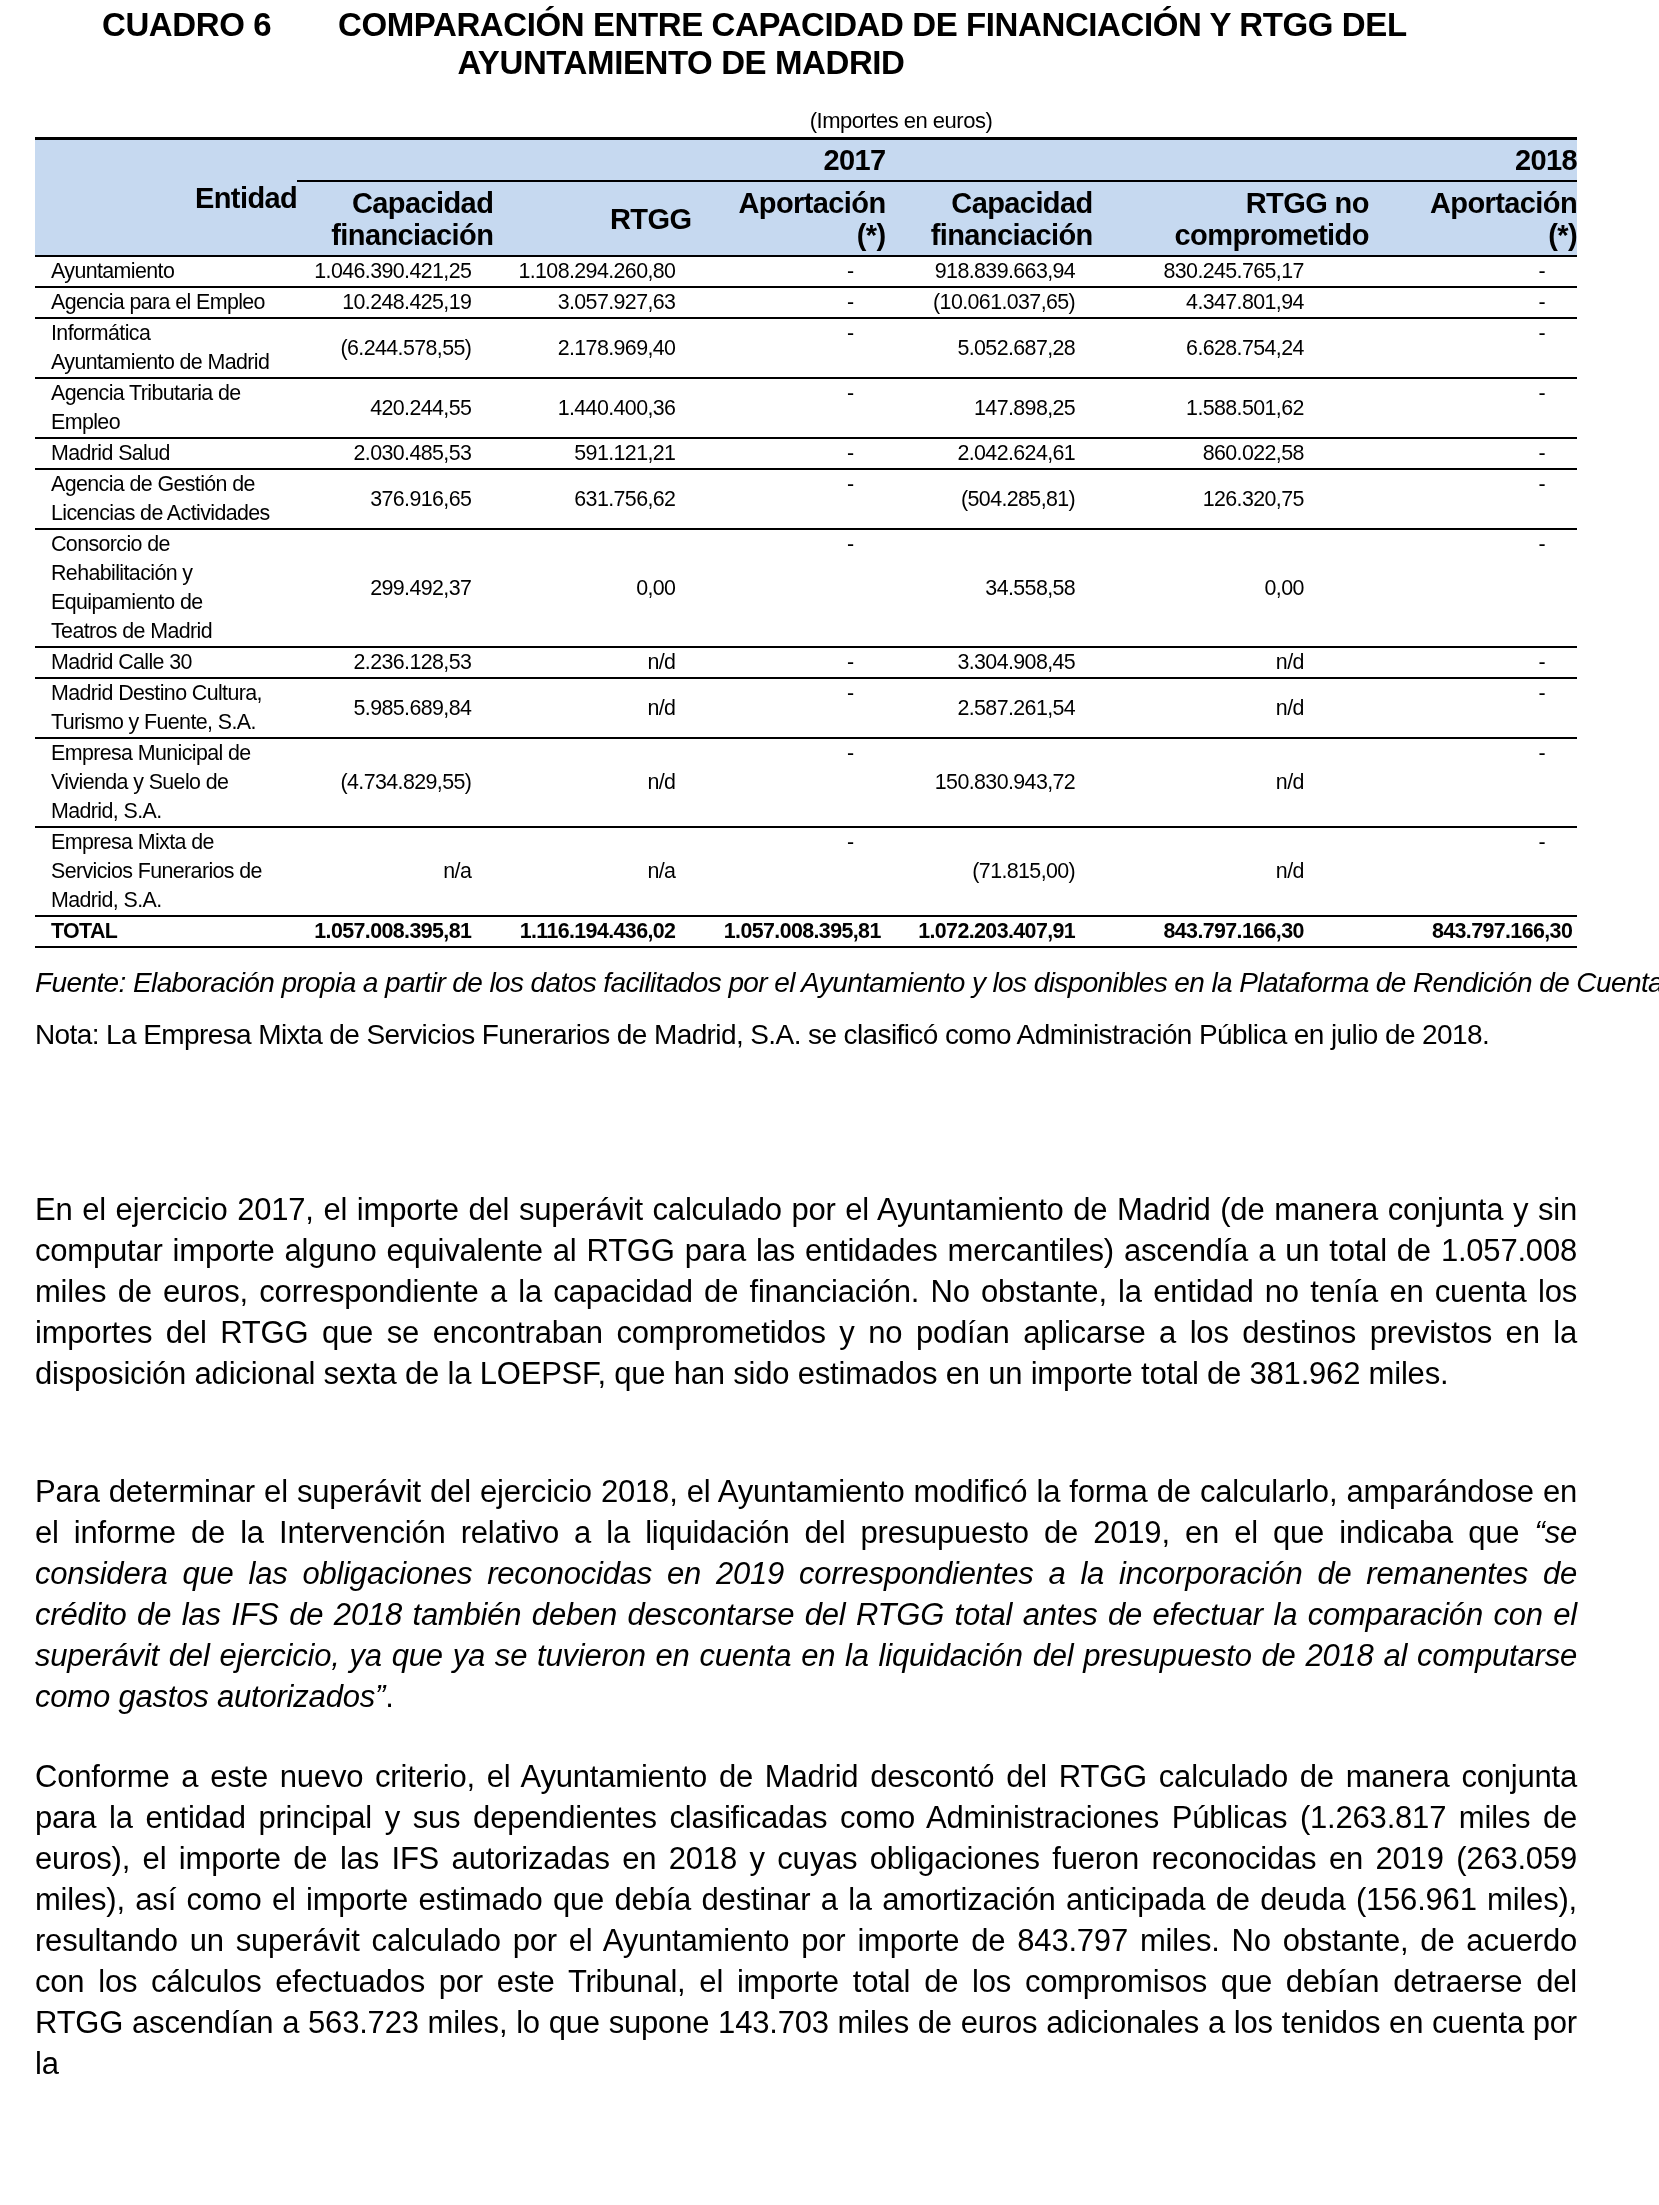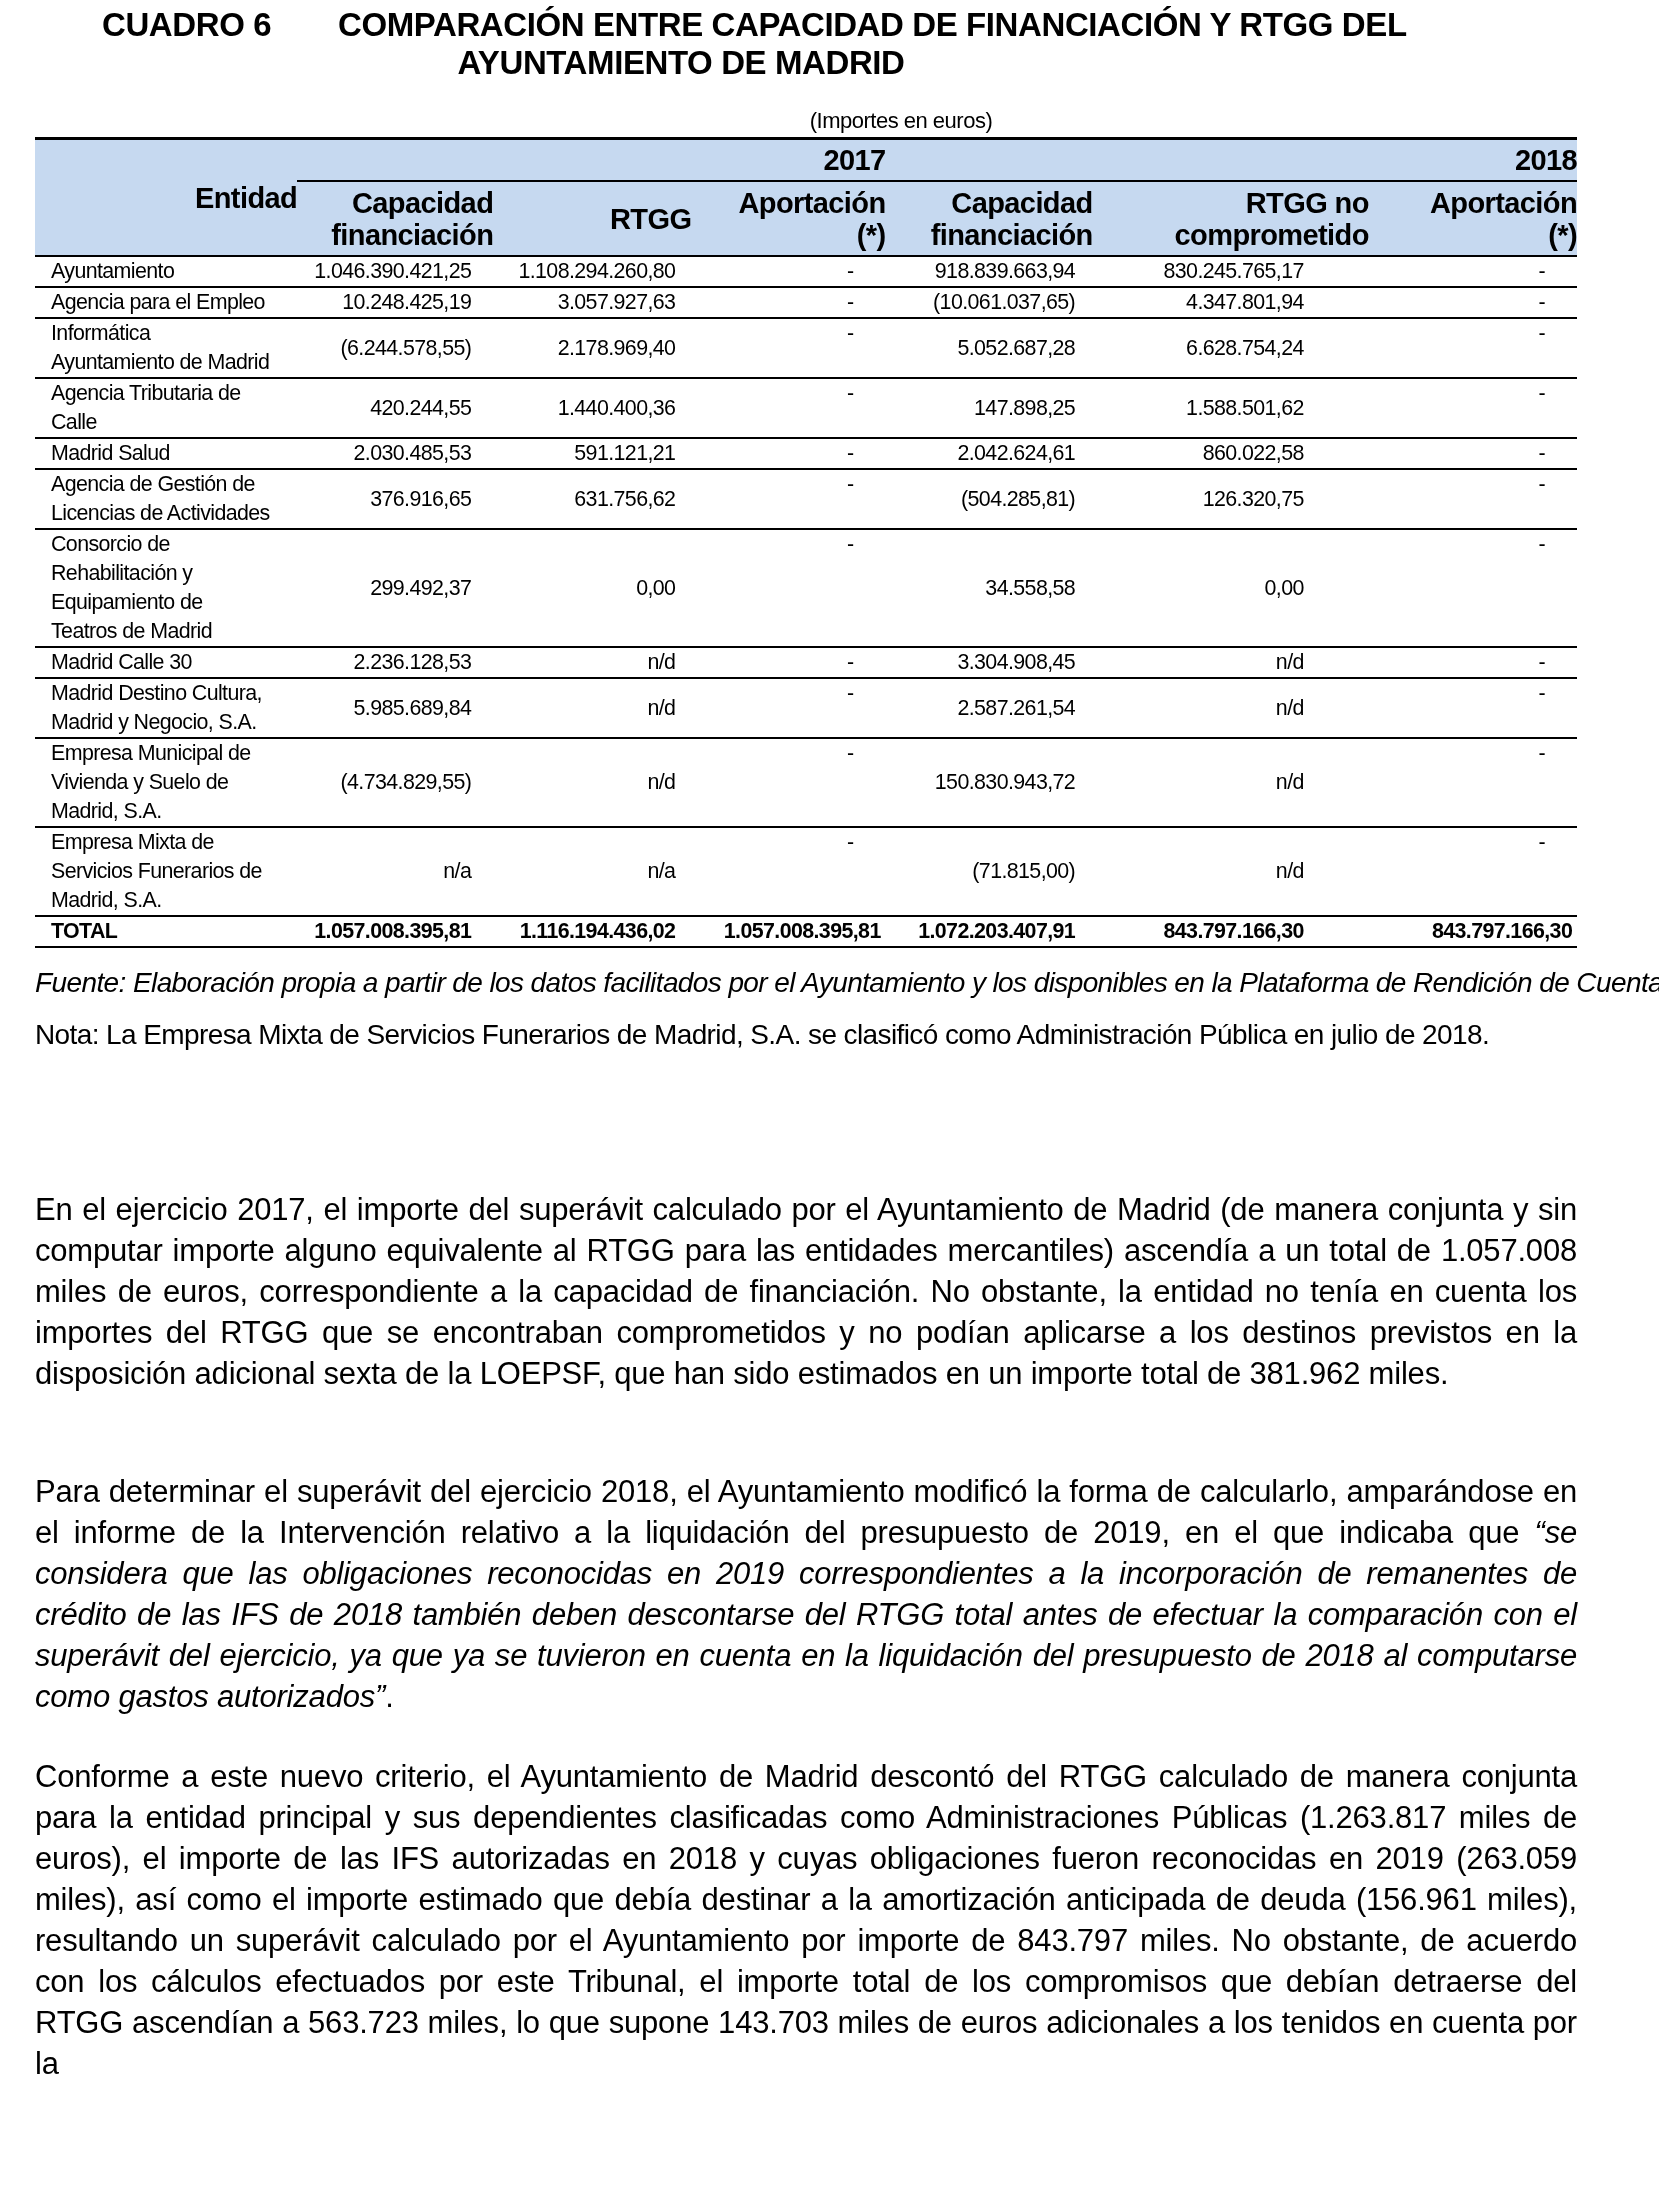--- a/index.html
+++ b/index.html
@@ -116,21 +116,21 @@
       <td class="name"><span>Informática</span><br><span>Ayuntamiento de Madrid</span></td>
       <td class="num c1">(6.244.578,55)</td>
       <td class="num c2">2.178.969,40</td>
       <td class="dash">-</td>
       <td class="num c4">5.052.687,28</td>
       <td class="num c5">6.628.754,24</td>
       <td class="dash">-</td>
     </tr>
 
     <tr>
-      <td class="name"><span>Agencia Tributaria de</span><br><span>Calle</span></td>
+      <td class="name"><span>Agencia Tributaria de</span><br><span>Empleo</span></td>
       <td class="num c1">420.244,55</td>
       <td class="num c2">1.440.400,36</td>
       <td class="dash">-</td>
       <td class="num c4">147.898,25</td>
       <td class="num c5">1.588.501,62</td>
       <td class="dash">-</td>
     </tr>
 
     <tr class="single">
       <td class="name">Madrid Salud</td>
@@ -166,21 +166,21 @@
       <td class="name">Madrid Calle 30</td>
       <td class="num c1">2.236.128,53</td>
       <td class="num c2">n/d</td>
       <td class="dash">-</td>
       <td class="num c4">3.304.908,45</td>
       <td class="num c5">n/d</td>
       <td class="dash">-</td>
     </tr>
 
     <tr>
-      <td class="name"><span>Madrid Destino Cultura,</span><br><span>Madrid y Negocio, S.A.</span></td>
+      <td class="name"><span>Madrid Destino Cultura,</span><br><span>Turismo y Fuente, S.A.</span></td>
       <td class="num c1">5.985.689,84</td>
       <td class="num c2">n/d</td>
       <td class="dash">-</td>
       <td class="num c4">2.587.261,54</td>
       <td class="num c5">n/d</td>
       <td class="dash">-</td>
     </tr>
 
     <tr>
       <td class="name"><span>Empresa Municipal de</span><br><span>Vivienda y Suelo de</span><br><span>Madrid, S.A.</span></td>

